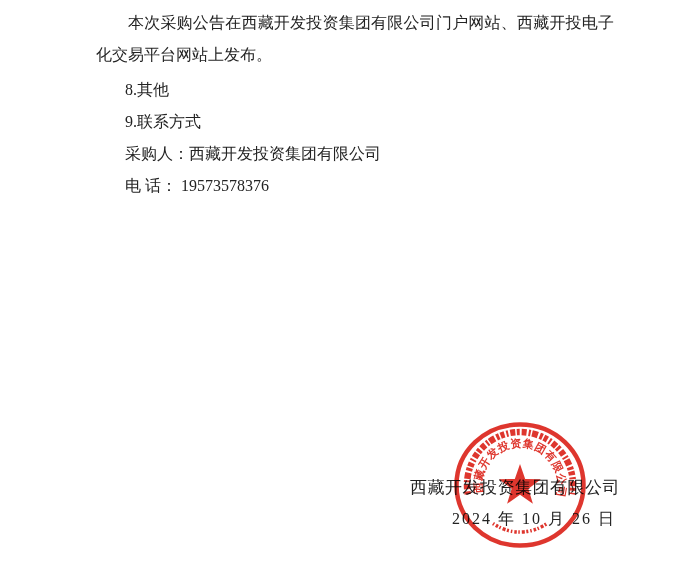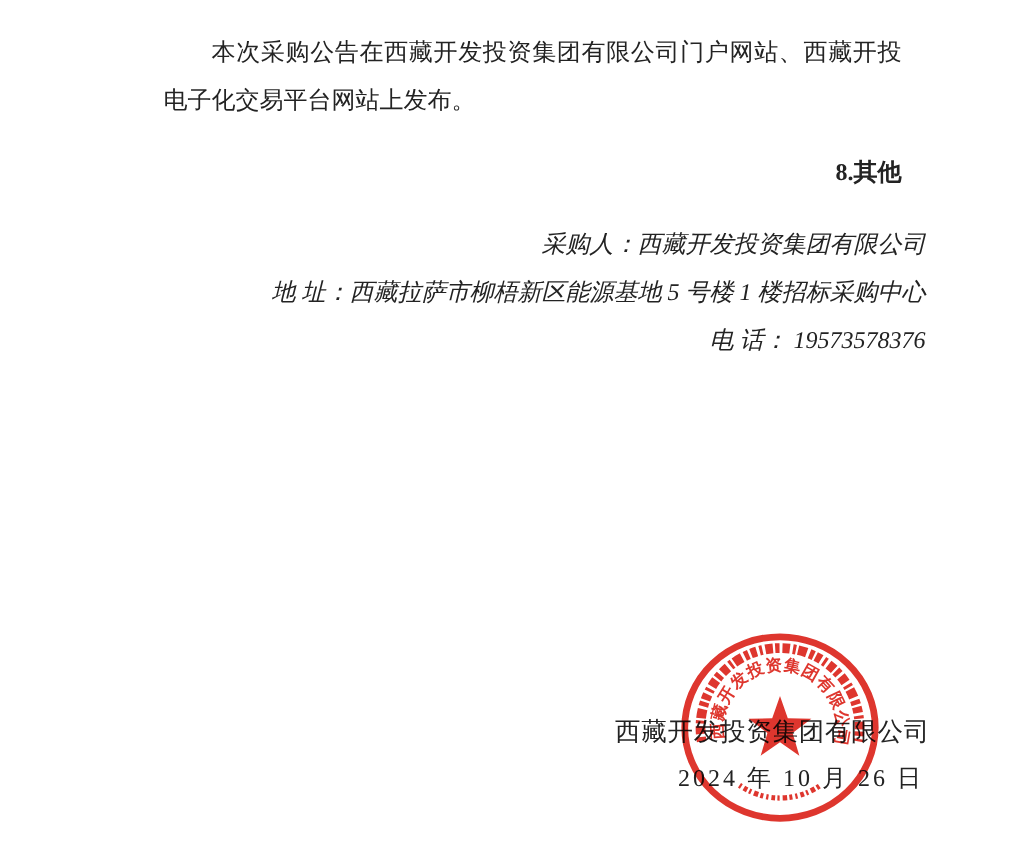--- a/index.html
+++ b/index.html
@@ -16,36 +16,35 @@
   .content {
     position: absolute;
     left: 93px;
     top: 4px;
     width: 524px;
     font-size: 16px;
     line-height: 32px;
     text-align: justify;
   }
   .content p.body-para {
-    margin: 16px;
+    margin: 3px;
     text-indent: 2em;
   }
   .content h3.doc-heading {
-    margin: 16px;
+    margin: 0;
     font-size: 16px;
     line-height: 32px;
     text-indent: 2em;
-    font-weight: bold;
-    text-align: right;
+    font-weight: normal;
+    text-align: left;
   }
   .content p.contact-line {
     margin: 0;
     text-indent: 2em;
-    text-align: right;
-    font-style: italic;
+    text-align: left;
   }
   .sig-company {
     position: absolute;
     left: 410px;
     top: 476px;
     font-size: 17px;
     letter-spacing: 0.5px;
     color: #232323;
     white-space: nowrap;
   }
@@ -77,22 +76,22 @@
   }
 </style>
 </head>
 <body>
 
 <div class="page">
 
   <div class="content">
     <p class="body-para">本次采购公告在西藏开发投资集团有限公司门户网站、西藏开投电子化交易平台网站上发布。</p>
     <h3 class="doc-heading">8.其他</h3>
+    <h3 class="doc-heading">9.联系方式</h3>
     <p class="contact-line">采购人：西藏开发投资集团有限公司</p>
-    <p class="contact-line">地 址：西藏拉萨市柳梧新区能源基地 5 号楼 1 楼招标采购中心</p>
     <p class="contact-line">电 话： 19573578376</p>
   </div>
 
   <div class="sig-company">西藏开发投资集团有限公司</div>
 
   <div class="sig-date">2024 年 10 月 26 日</div>
 
   <div class="seal">
     <svg viewBox="0 0 136 127" xmlns="http://www.w3.org/2000/svg">
 

